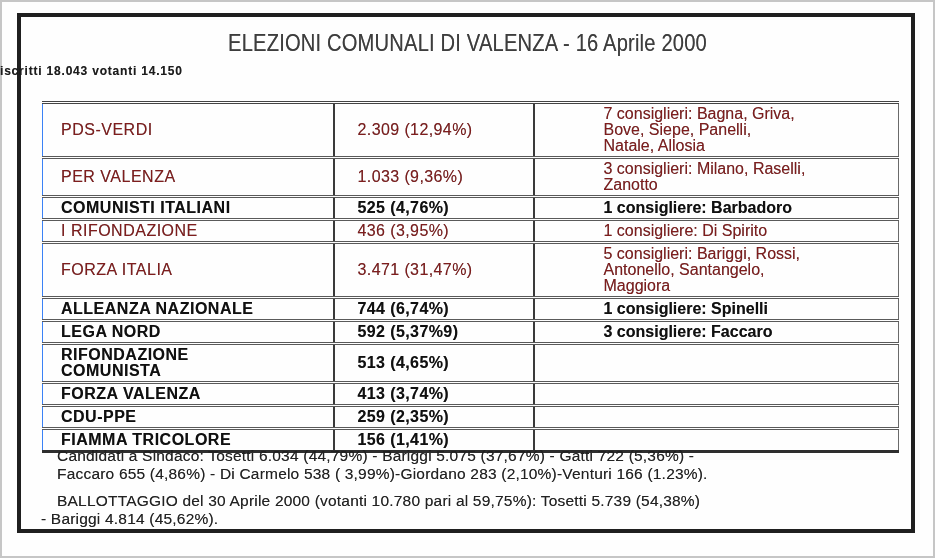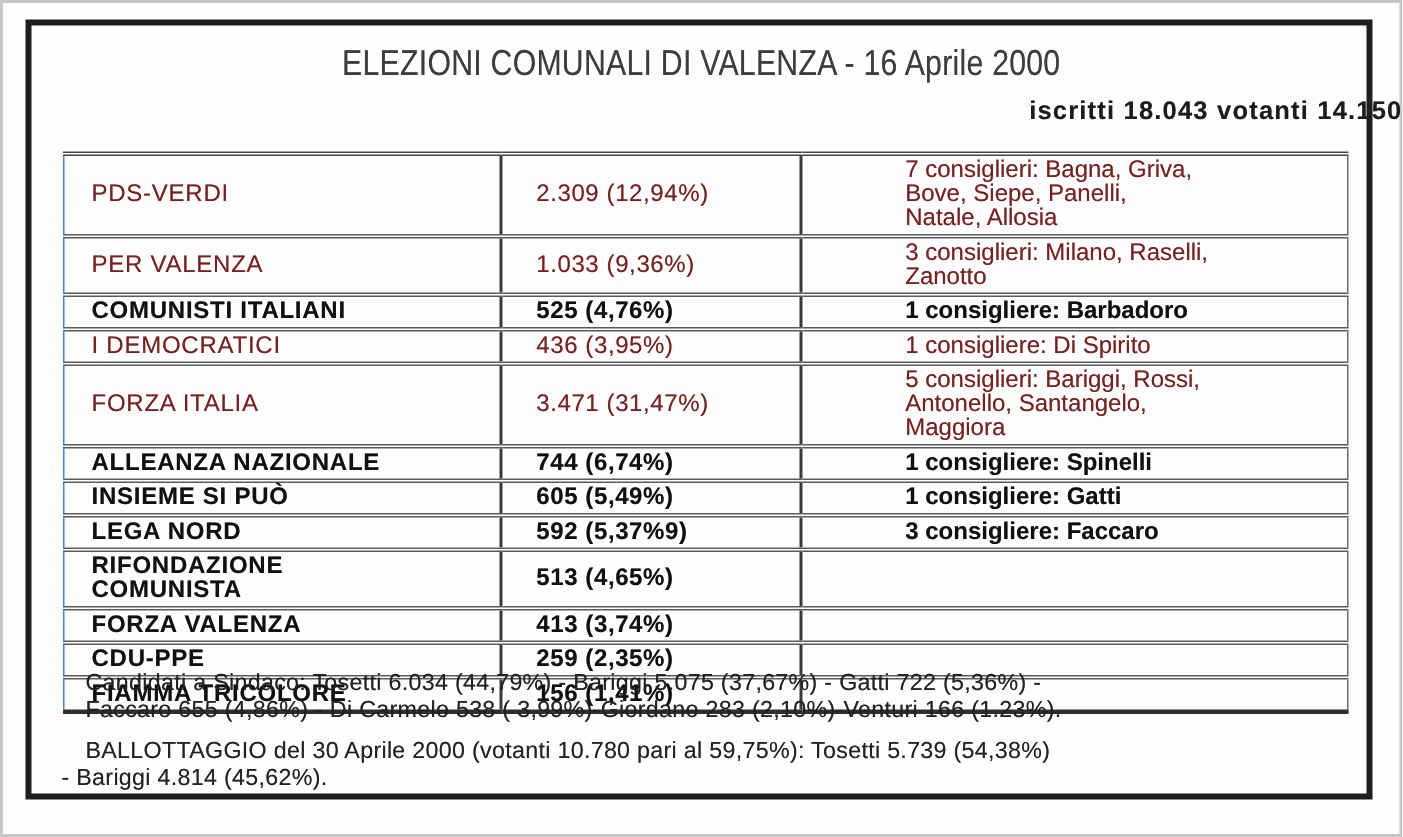--- a/index.html
+++ b/index.html
@@ -14,22 +14,22 @@
   .frame {
     position:absolute; left:17px; top:13px; width:898px; height:520px;
     box-sizing:border-box; border:4px solid #1f1f1f; background:transparent;
   }
   .title {
     position:absolute; left:0; top:30px; width:935px; text-align:center;
     font-size:24px; line-height:25px; font-weight:400; color:#3d3d3d;
     transform:scaleX(0.84); letter-spacing:0.2px; white-space:nowrap;
   }
   .subtitle {
-    position:absolute; left:0; top:64px; width:935px; text-align:right;
-    font-size:17px; font-weight:700; letter-spacing:0.8px; color:#1c1c1c;
+    position:absolute; left:0; top:64px; width:935px; text-align:left;
+    font-size:12px; font-weight:700; letter-spacing:0.8px; color:#1c1c1c;
   }
   table.results {
     position:absolute; left:42px; top:101px; width:856px;
     border-collapse:collapse; table-layout:fixed;
     font-size:16px;
   }
   table.results td {
     vertical-align:middle;
     border-top:3px double #5a5a5a;
     line-height:16px;
@@ -81,40 +81,35 @@
         <td class="votes">1.033 (9,36%)</td>
         <td class="seats">3 consiglieri: Milano, Raselli,
 Zanotto</td>
       </tr>
       <tr class="bold">
         <td class="party">COMUNISTI ITALIANI</td>
         <td class="votes">525 (4,76%)</td>
         <td class="seats">1 consigliere: Barbadoro</td>
       </tr>
       <tr>
-        <td class="party">I DEMOCRATICI</td>
+        <td class="party">I RIFONDAZIONE</td>
         <td class="votes">436 (3,95%)</td>
         <td class="seats">1 consigliere: Di Spirito</td>
       </tr>
       <tr>
         <td class="party">FORZA ITALIA</td>
         <td class="votes">3.471 (31,47%)</td>
         <td class="seats">5 consiglieri: Bariggi, Rossi,
 Antonello, Santangelo,
 Maggiora</td>
       </tr>
       <tr class="bold">
         <td class="party">ALLEANZA NAZIONALE</td>
         <td class="votes">744 (6,74%)</td>
         <td class="seats">1 consigliere: Spinelli</td>
-      </tr>
-      <tr class="bold">
-        <td class="party">INSIEME SI PUÒ</td>
-        <td class="votes">605 (5,49%)</td>
-        <td class="seats">1 consigliere: Gatti</td>
       </tr>
       <tr class="bold">
         <td class="party">LEGA NORD</td>
         <td class="votes">592 (5,37%9)</td>
         <td class="seats">3 consigliere: Faccaro</td>
       </tr>
       <tr class="bold">
         <td class="party">RIFONDAZIONE
 COMUNISTA</td>
         <td class="votes">513 (4,65%)</td>

